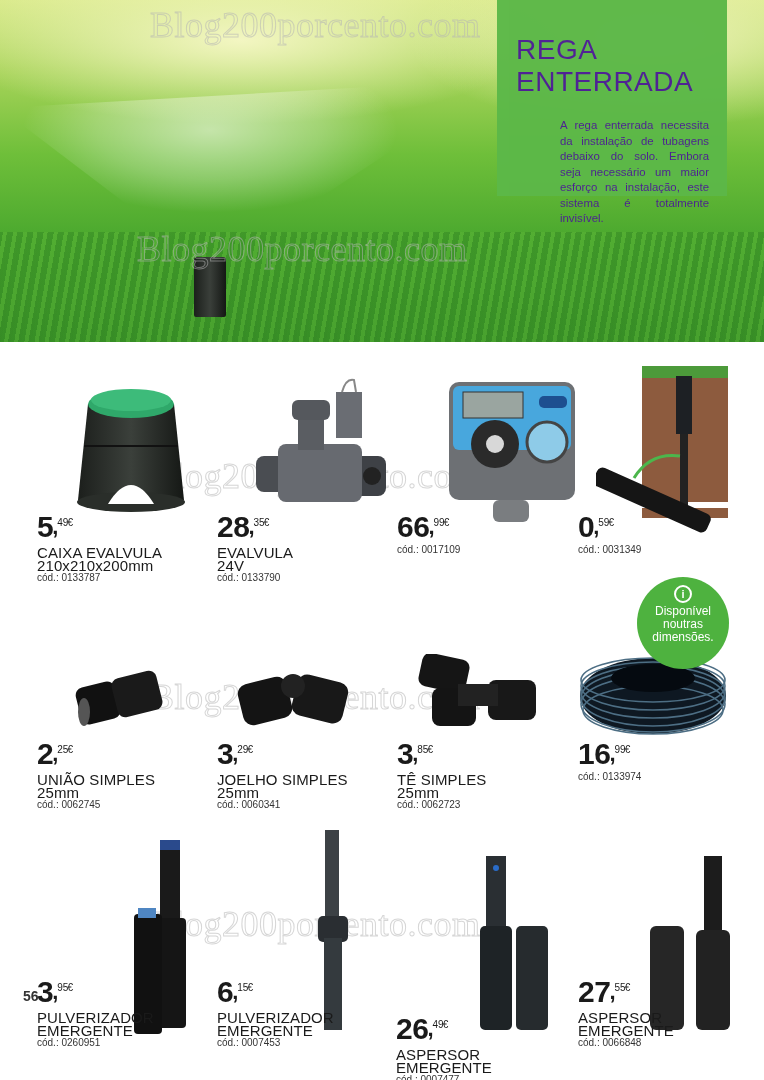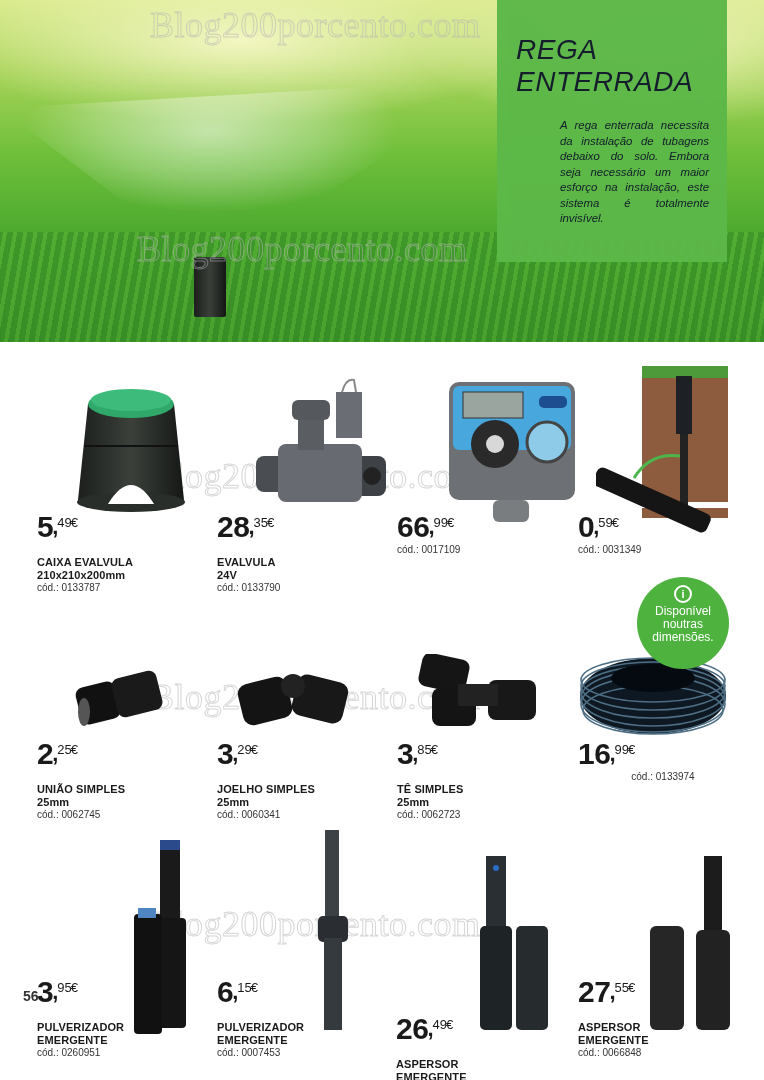--- a/index.html
+++ b/index.html
@@ -12,33 +12,33 @@
       radial-gradient(ellipse 300px 110px at 650px 40px, #eef3b8 0%, rgba(238,243,184,0) 80%),
       linear-gradient(180deg, #d9ea8a 0%, #a9d45a 20%, #6fbf3a 45%, #4aa82e 70%, #3f9a2a 100%); }
   .hero .spray { position:absolute; left:0; top:70px; width:500px; height:190px;
     background: radial-gradient(ellipse 250px 110px at 210px 60px, rgba(255,255,255,0.55) 0%, rgba(255,255,255,0.25) 45%, rgba(255,255,255,0) 75%);
     clip-path: polygon(0% 20%, 100% 5%, 45% 100%, 40% 100%); }
   .hero .grass { position:absolute; left:0; bottom:0; width:764px; height:110px;
     background: repeating-linear-gradient(100deg, rgba(40,120,30,0.35) 0 3px, rgba(120,200,70,0.15) 3px 7px, rgba(30,100,25,0.25) 7px 10px); }
   .hero .head { position:absolute; left:194px; top:257px; width:32px; height:60px;
     background:linear-gradient(90deg,#1b1f1b,#3a3f3a 50%,#141714); border-radius:3px 3px 2px 2px; }
 
-  .panel { position:absolute; left:497px; top:0; width:230px; height:262px; background:#5cb848; opacity:0.97; padding:34px 18px 0 19px; color:#0f172a;font-style:italic; }
+  .panel { position:absolute; left:497px; top:0; width:230px; height:196px; background:#5cb848; opacity:0.97; padding:34px 18px 0 19px; color:#4c1d95; }
   .panel h1 { font-family:"Liberation Sans", sans-serif; font-weight:400; font-size:28px; line-height:32px; letter-spacing:0.5px; }
   .panel p { margin-top:20px; font-size:11.4px; line-height:15.5px; text-align:justify; font-family:"Liberation Sans", sans-serif;margin-left:44px; }
 
   .watermark { position:absolute; font-family:Liberation Serif, serif; font-size:36px; color:rgba(255,255,255,0.0);
     -webkit-text-stroke:1px rgba(180,180,180,0.55); letter-spacing:0.5px; white-space:nowrap; pointer-events:none; }
 
   .product { position:absolute; width:170px; }
   .price { display:flex; align-items:flex-start; height:32px; }
   .price .int { font-family:"Liberation Sans", sans-serif; font-weight:700; font-size:30px; line-height:30px; letter-spacing:-0.5px; }
   .price .comma { font-family:"Liberation Sans", sans-serif; font-weight:700; font-size:22px; line-height:30px; margin-left:-1px; }
-  .price .dec { font-family:"Liberation Sans", sans-serif; font-size:13px; line-height:13px; margin-top:4px; margin-left:-1px; }
-  .name { font-family:"Liberation Sans", sans-serif; font-weight:700; font-size:11px; line-height:13px; margin-top:12px; letter-spacing:0.1px; }
+  .price .dec { font-family:"Liberation Sans", sans-serif; font-size:10px; line-height:13px; margin-top:4px; margin-left:-1px; }
+  .name { font-family:"Liberation Sans", sans-serif; font-weight:400; font-size:15px; line-height:13px; margin-top:2px; letter-spacing:0.1px; }
   .code { font-family:"Liberation Sans", sans-serif; font-size:10px; line-height:12px; color:#333; }
 
   .img { position:absolute; }
   .badge { position:absolute; left:637px; top:577px; width:92px; height:92px; border-radius:50%; background:#4eb23f; color:#fff; text-align:center; font-family:"Liberation Sans", sans-serif; font-size:12px; line-height:13px; padding-top:8px; }
   .badge .ic { display:inline-block; width:18px; height:18px; border:2px solid #fff; border-radius:50%; font-size:11px; line-height:14px; font-weight:700; margin-bottom:2px; }
   .pagenum { position:absolute; left:23px; top:988px; font-family:"Liberation Sans", sans-serif; font-weight:700; font-size:14px; color:#333; }
 </style>
 </head>
 <body>
 
@@ -237,21 +237,21 @@
   <div class="price">
       <span class="int">3</span>
       <span class="comma">,</span>
       <span class="dec">85</span>
       <span class="dec">€</span>
     </div>
   <div class="name"><span>TÊ SIMPLES</span><br><span>25mm</span></div>
   <div class="code">cód.: 0062723</div>
 </div>
 
-<div class="product" style="left:578px;top:739px;text-align:center;">
+<div class="product" style="left:578px;top:739px;">
   <div class="price">
       <span class="int">16</span>
       <span class="comma">,</span>
       <span class="dec">99</span>
       <span class="dec">€</span>
     </div>
   <div class="code">cód.: 0133974</div>
 </div>
 
 <div class="product" style="left:37px;top:977px;">

